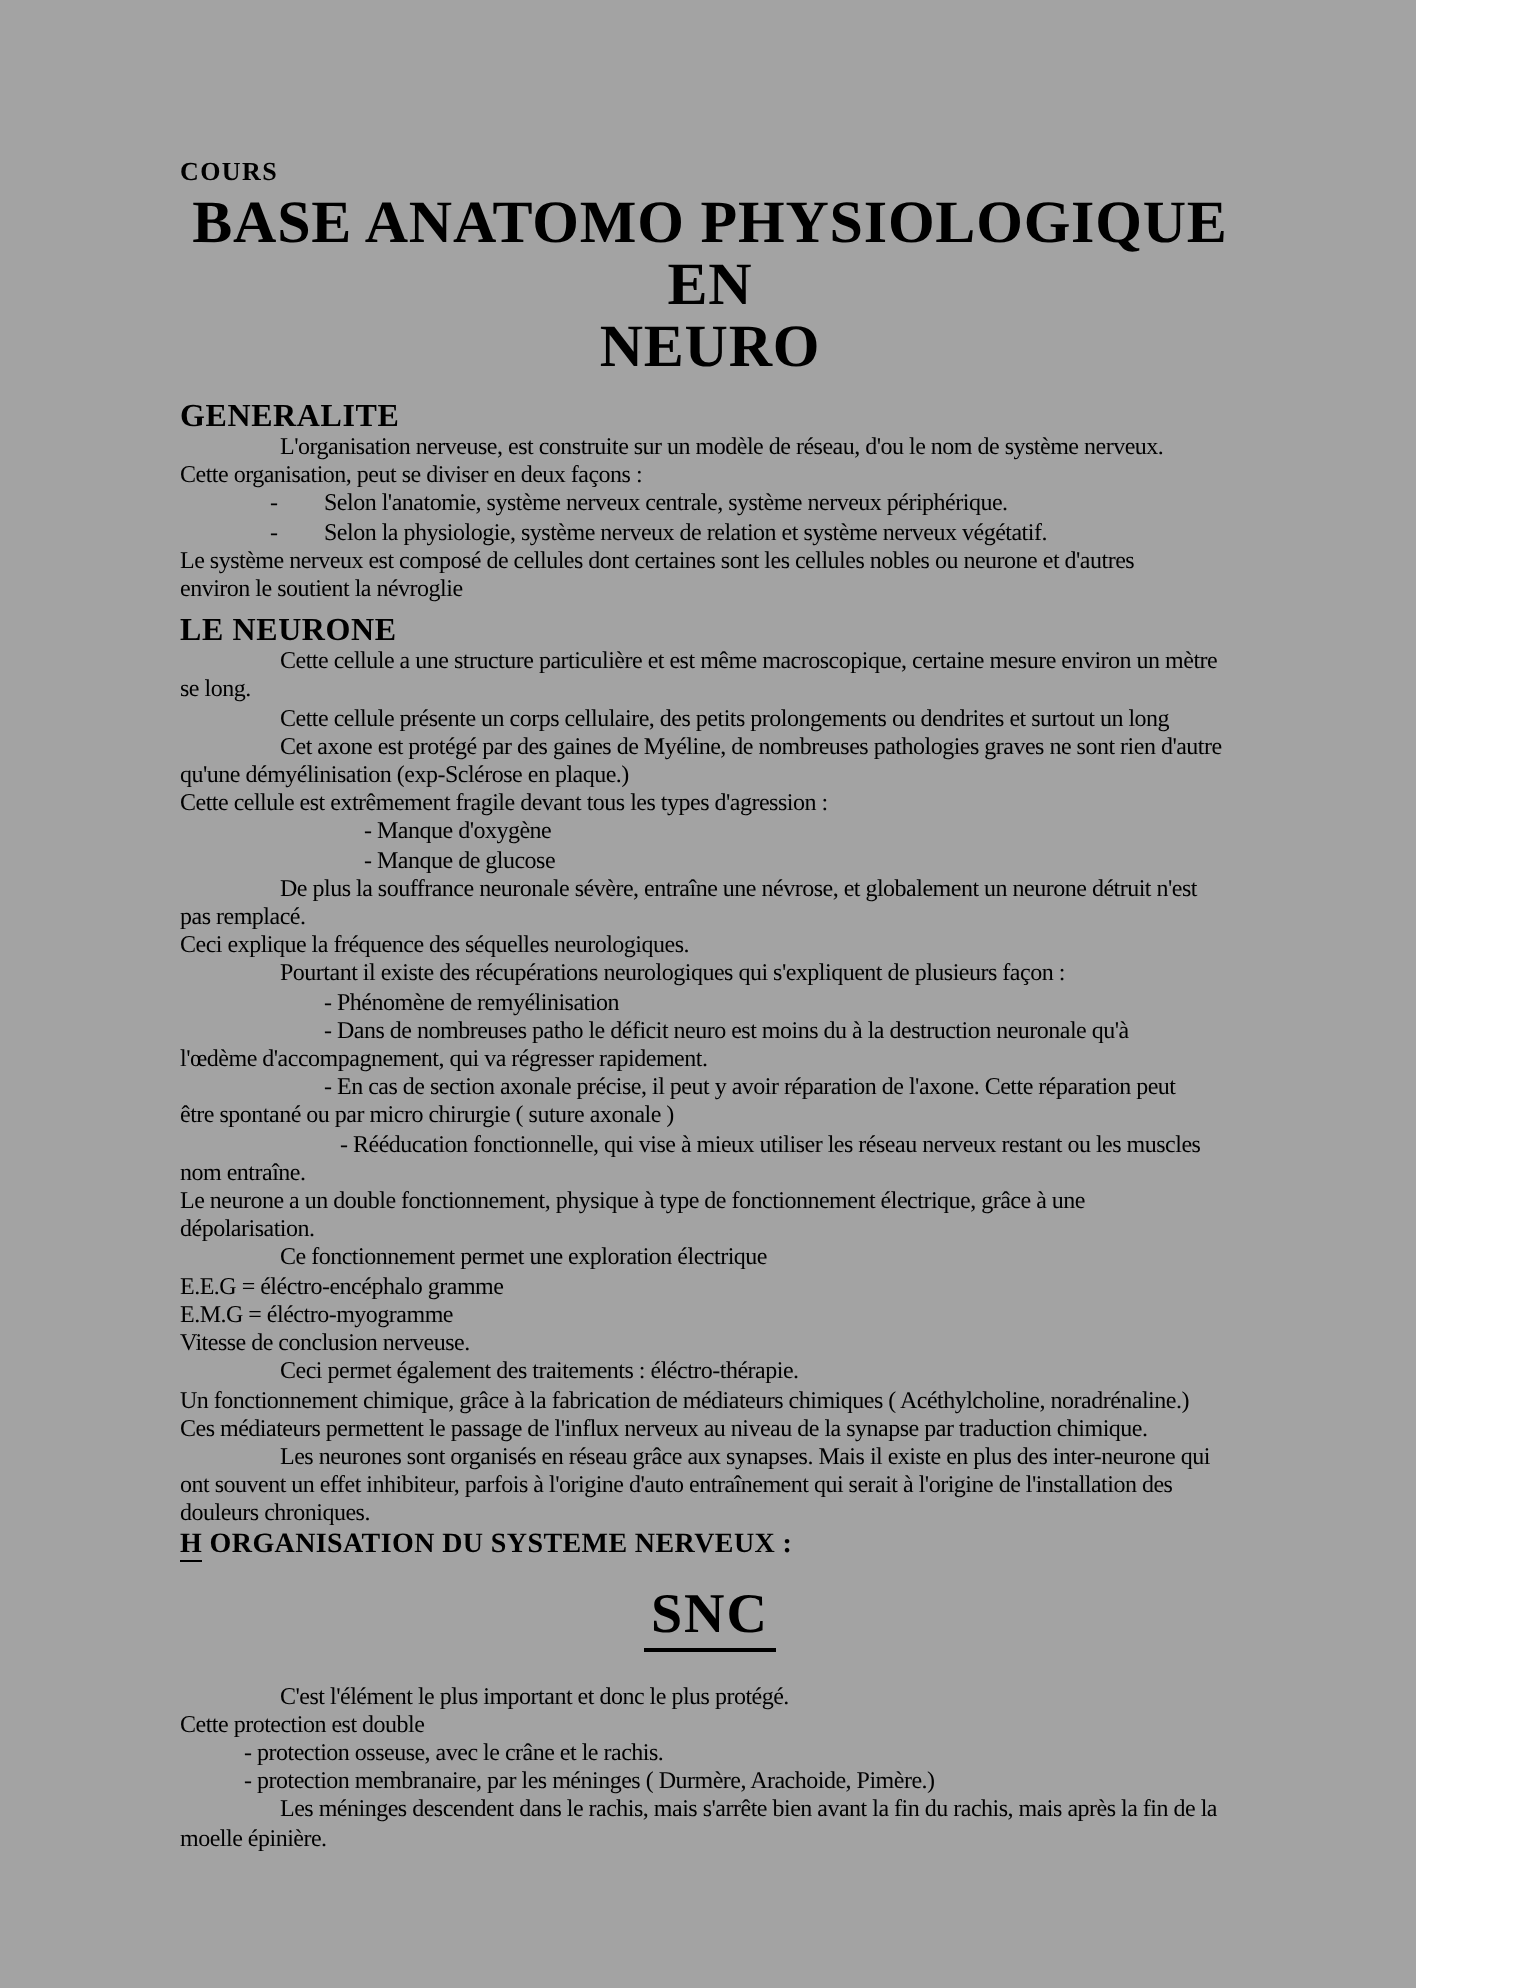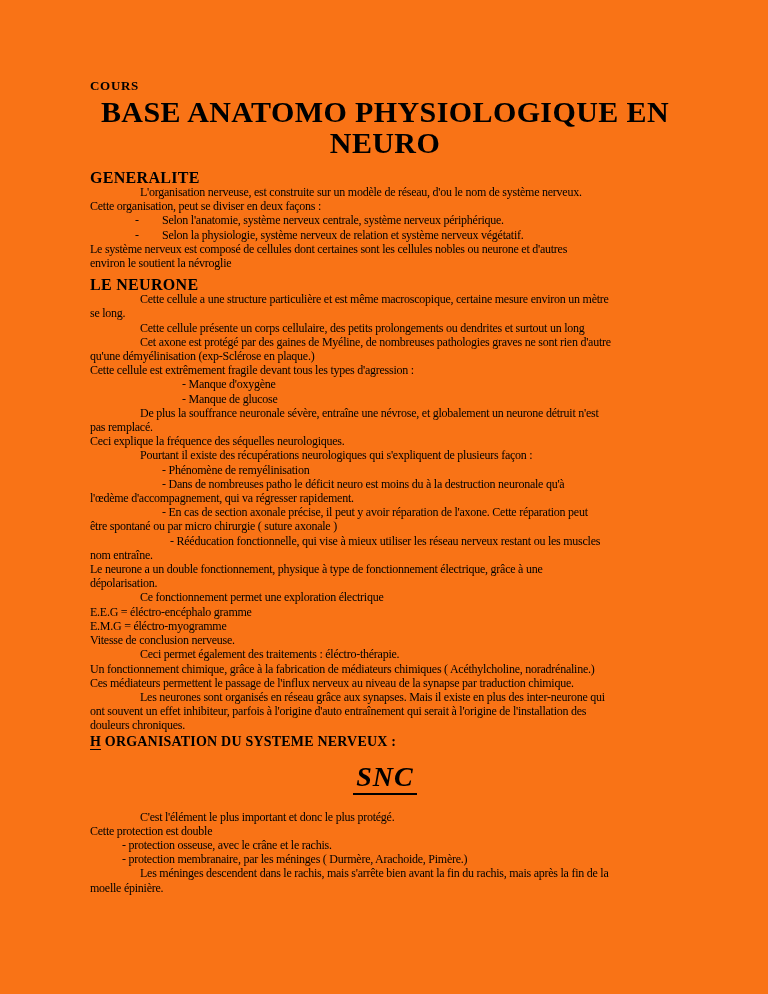--- a/index.html
+++ b/index.html
@@ -1,21 +1,21 @@
 <!DOCTYPE html>
 <html lang="fr"><head>
 <meta charset="utf-8">
 <style>
   html, body { margin: 0; padding: 0; background: #ffffff; }
   .page {
     position: relative;
-    width: 768px;
+    width: 708px;
     height: 994px;
     box-sizing: border-box;
-    background: #f97316;
+    background: #a3a3a3;
     color: #000000;
     padding: 78px 88px 0 90px;
     font-family: "Liberation Serif", "DejaVu Serif", serif;
     overflow: hidden;
   }
   .course-label {
     font-size: 13px;
     font-weight: bold;
     letter-spacing: 0.7px;
     line-height: 15px;
@@ -56,21 +56,20 @@
     line-height: 16px;
     letter-spacing: 0.2px;
     margin-top: 1px;
     white-space: nowrap;
   }
   .h-org .u { border-bottom: 1.5px solid #000; }
   .h-snc { text-align: center; margin: 11px 0 13px 0; line-height: 32px; }
   .h-snc .snc-text {
     font-size: 28px;
     font-weight: bold;
-    font-style: italic;
     letter-spacing: 1px;
     border-bottom: 2.5px solid #000;
     padding: 0 3px 1px 3px;
   }
 </style>
 </head>
 <body>
 
 <div class="page">
   <div class="course-label">COURS</div>

